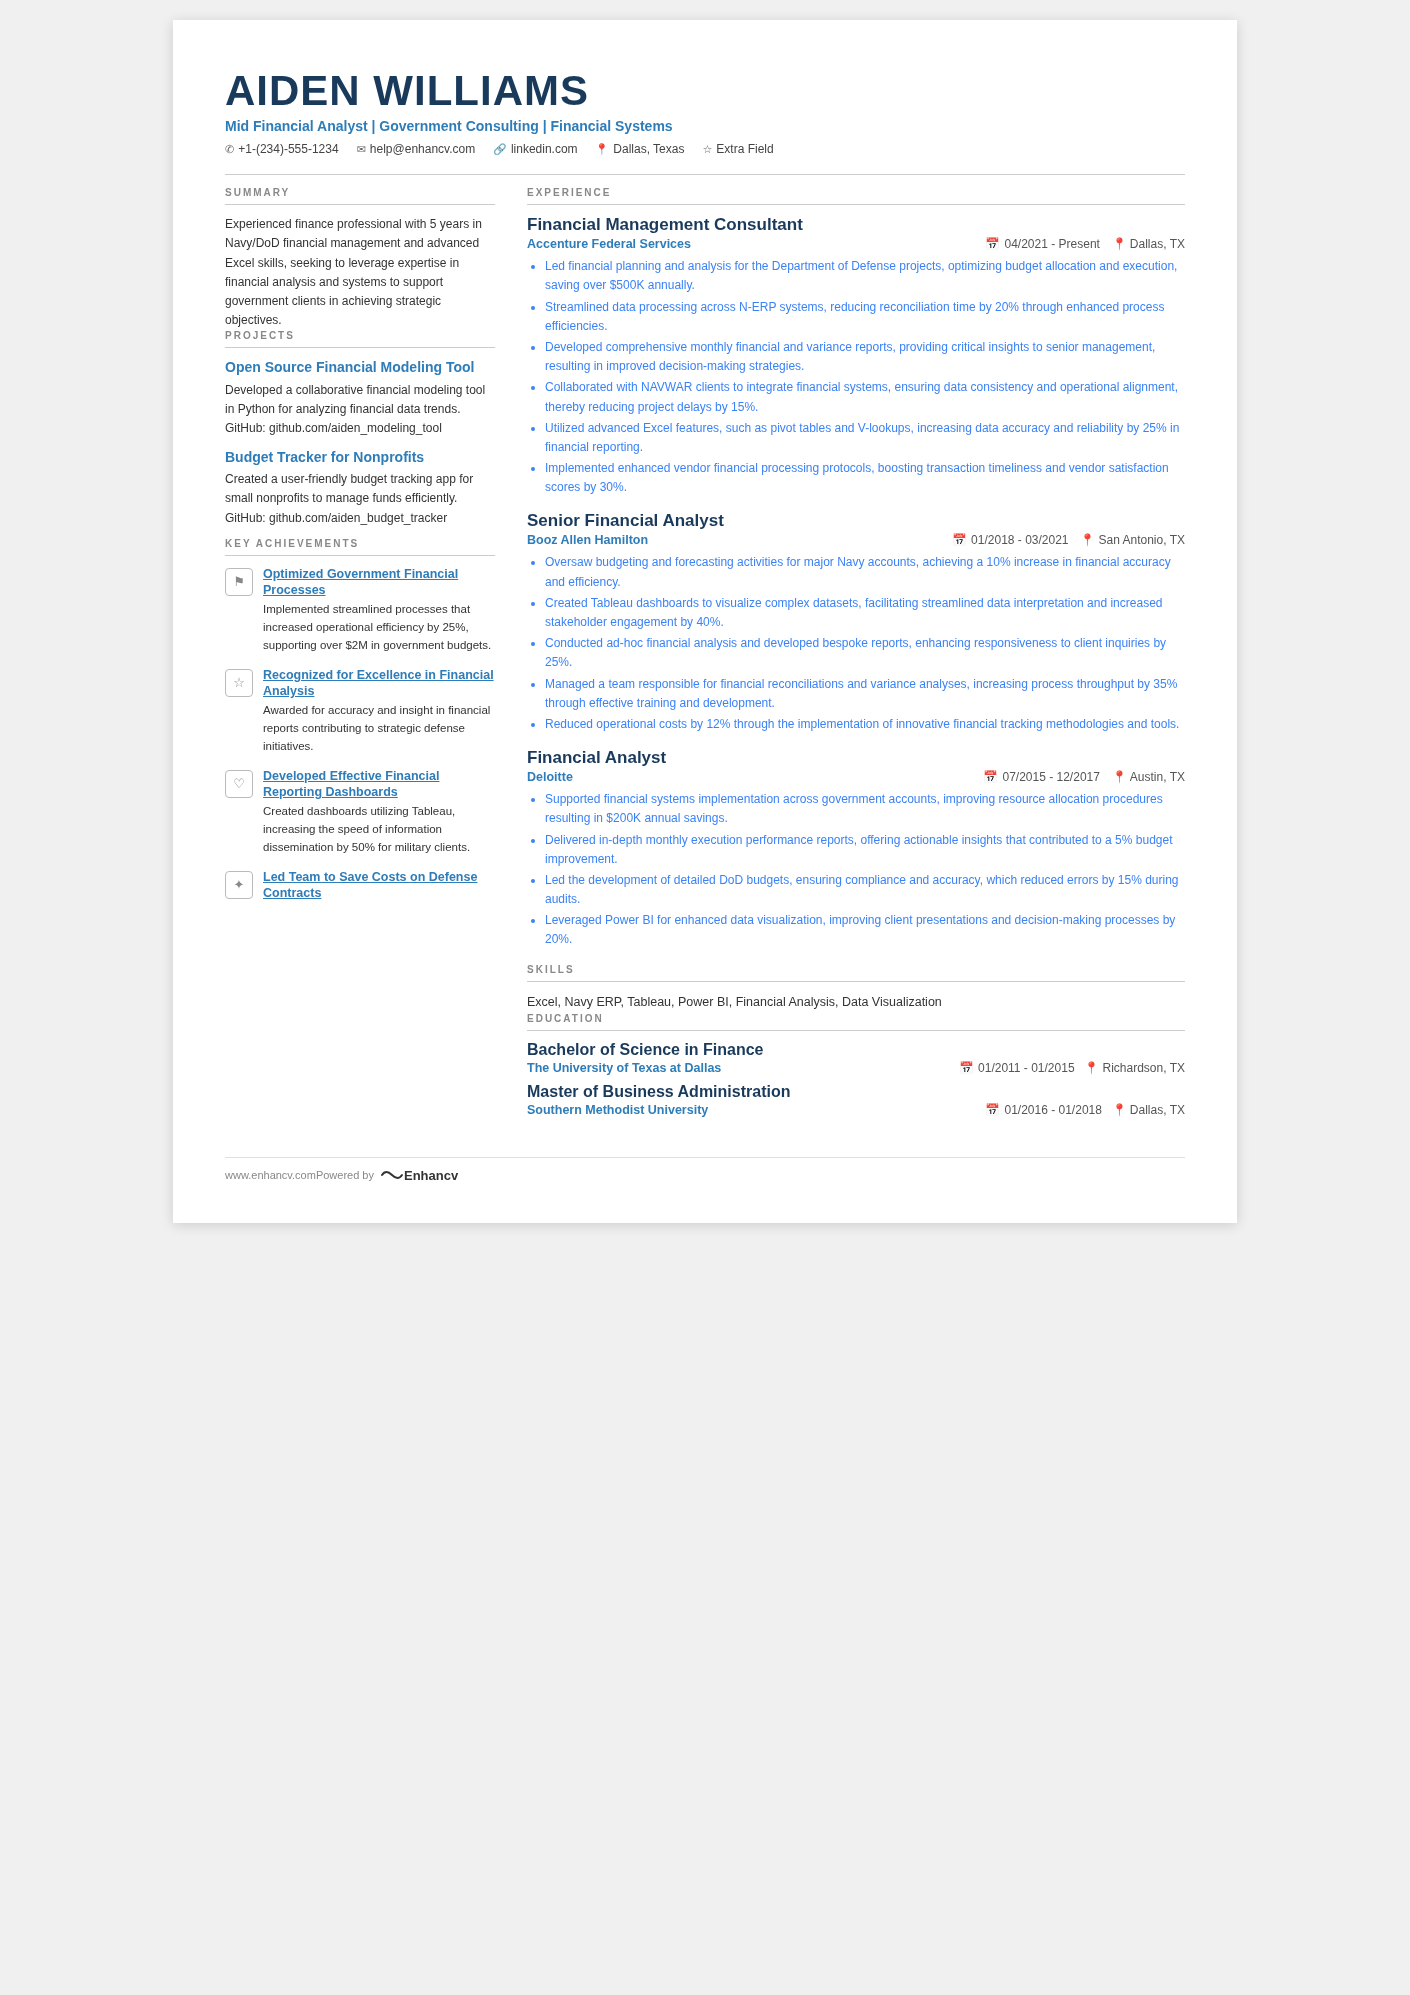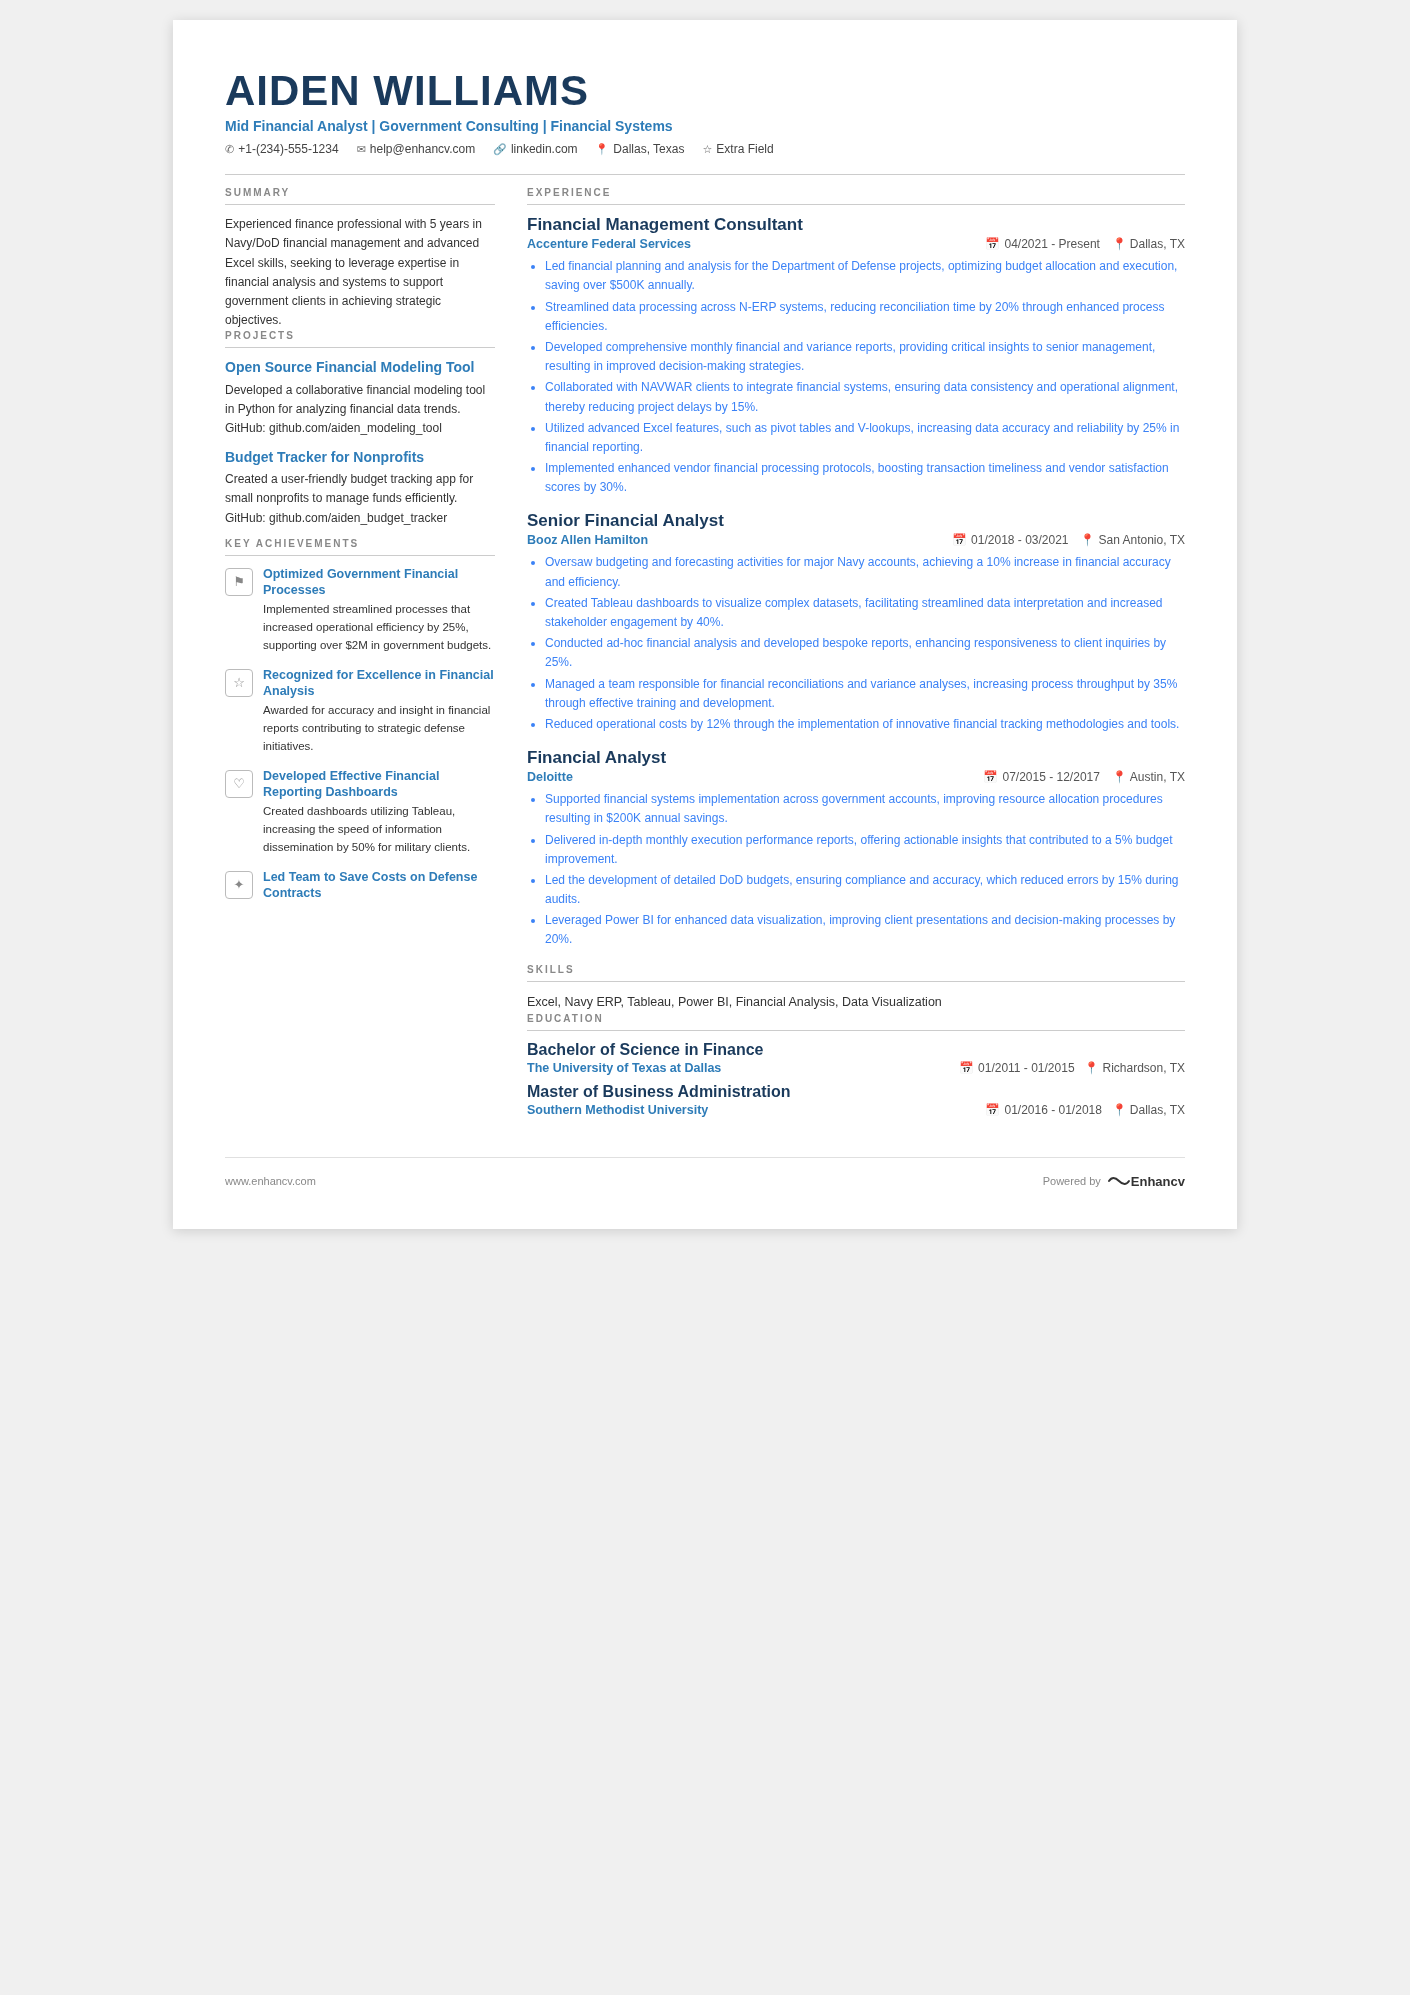--- a/index.html
+++ b/index.html
@@ -124,20 +124,21 @@
       font-size: 13px;
       color: #888;
     }
     .achievement-content {}
     .achievement-title {
       font-size: 12.5px;
       font-weight: 700;
       color: #2e7cb8;
       line-height: 1.3;
       margin-bottom: 3px;
+      text-decoration: underline;
     }
     .achievement-desc {
       font-size: 11.5px;
       color: #333;
       line-height: 1.55;
     }
     
     .exp-job-title {
       font-size: 17px;
       font-weight: 700;
@@ -217,24 +218,23 @@
     .edu-location {
       font-size: 12px;
       color: #555;
       display: flex;
       align-items: center;
       gap: 3px;
     }
     
     .page-footer {
       display: flex;
-      justify-content: space-between;
       align-items: center;
       margin-top: 32px;
-      padding-top: 16px;
+      padding-top: 10px;
       border-top: 1px solid #e0e0e0;
     }
     .footer-url {
       font-size: 11px;
       color: #888;
     }
     .footer-powered {
       font-size: 11px;
       color: #888;
       display: flex;

